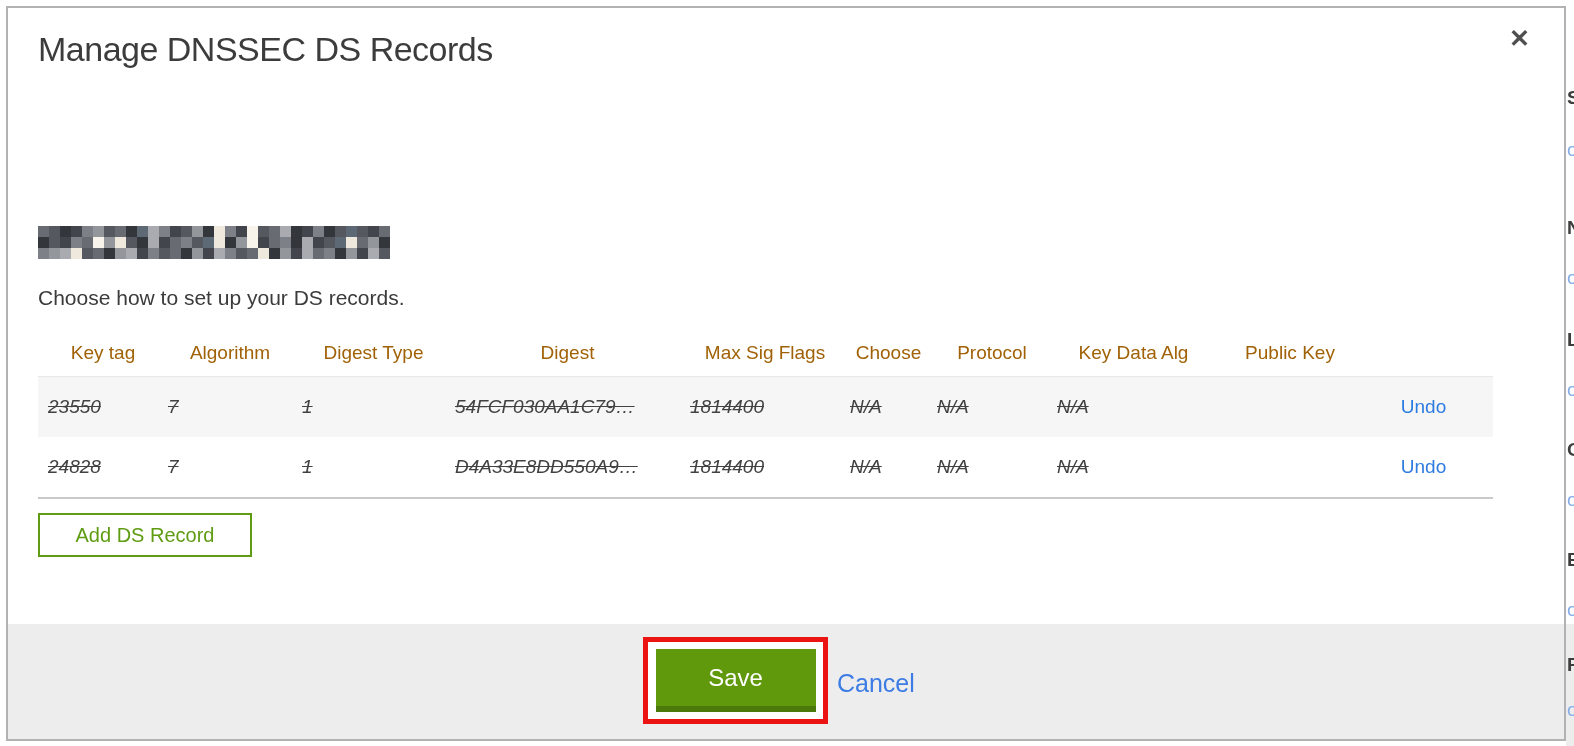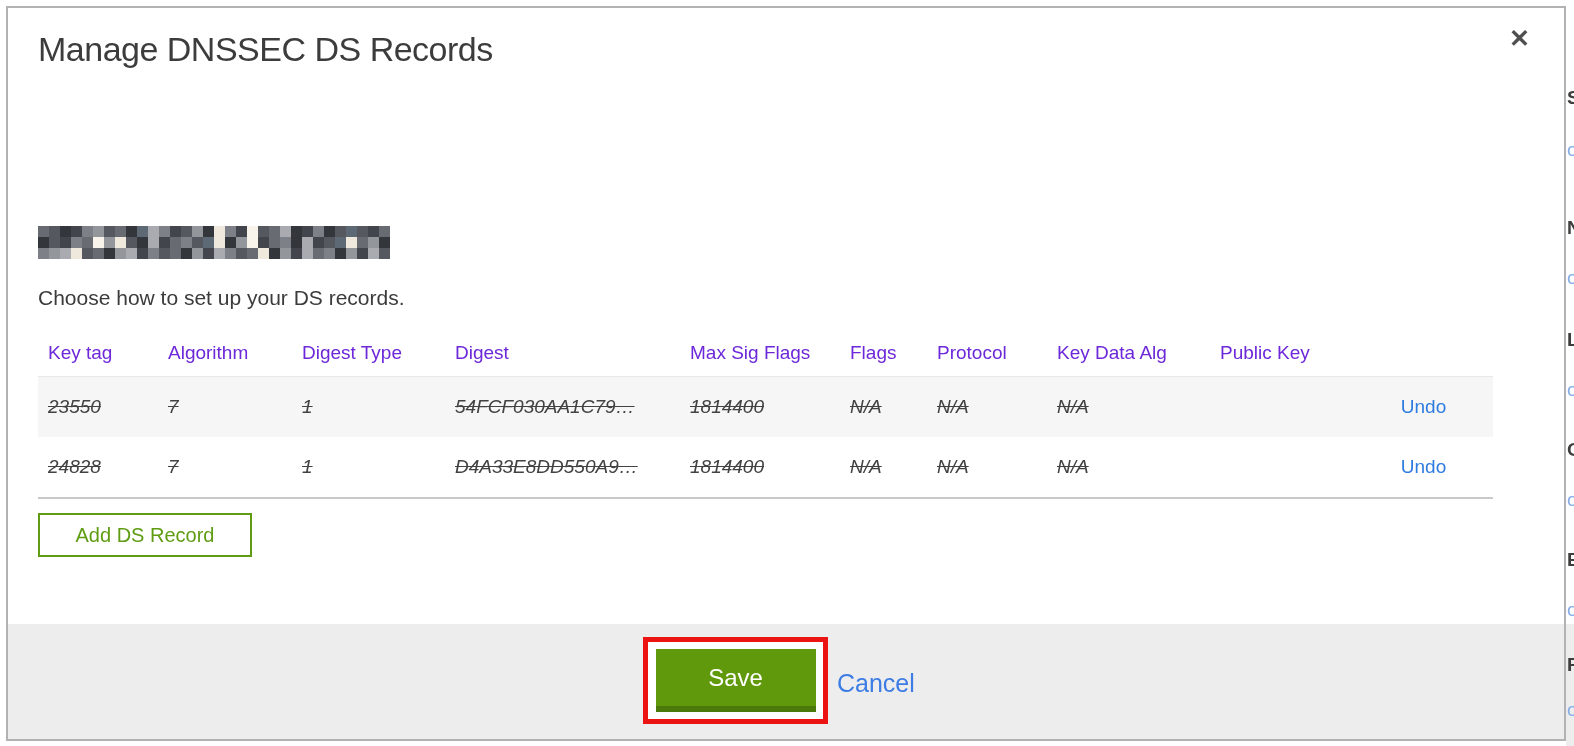--- a/index.html
+++ b/index.html
@@ -34,21 +34,21 @@
   }
   
   .ds-table{
     position:absolute;left:30px;top:322px;width:1455px;
   }
   .t-header,.t-row{
     display:grid;
     grid-template-columns:120px 134px 153px 235px 160px 87px 120px 163px 150px 1fr;
     align-items:center;font-size:19px;
   }
-  .t-header{height:46px;color:#6d28d9;}
+  .t-header{height:46px;color:#a16207;text-align:center;}
   .t-body{border-top:1px solid #e8e8e8;border-bottom:2px solid #c9c9c9;}
   .t-row{height:60px;color:#424242;}
   .t-row.striped{background:#f6f6f6;}
   .cell{padding-left:10px;white-space:nowrap;overflow:hidden;}
   .cell.struck{text-decoration:line-through;font-style:italic;}
   .cell.action{text-align:center;padding-right:16px;}
   .link{color:#2e7ce0;cursor:pointer;text-decoration:none;}
   
   .add-btn{
     position:absolute;left:30px;top:505px;width:214px;height:44px;
@@ -198,21 +198,21 @@
 
   <div class="subtitle">Choose how to set up your DS records.</div>
 
   <div class="ds-table">
     <div class="t-header">
       <div class="cell">Key tag</div>
       <div class="cell">Algorithm</div>
       <div class="cell">Digest Type</div>
       <div class="cell">Digest</div>
       <div class="cell">Max Sig Flags</div>
-      <div class="cell">Flags</div>
+      <div class="cell">Choose</div>
       <div class="cell">Protocol</div>
       <div class="cell">Key Data Alg</div>
       <div class="cell">Public Key</div>
       <div class="cell"></div>
     </div>
     <div class="t-body">
       <div class="t-row striped">
         <div class="cell struck">23550</div>
         <div class="cell struck">7</div>
         <div class="cell struck">1</div>

